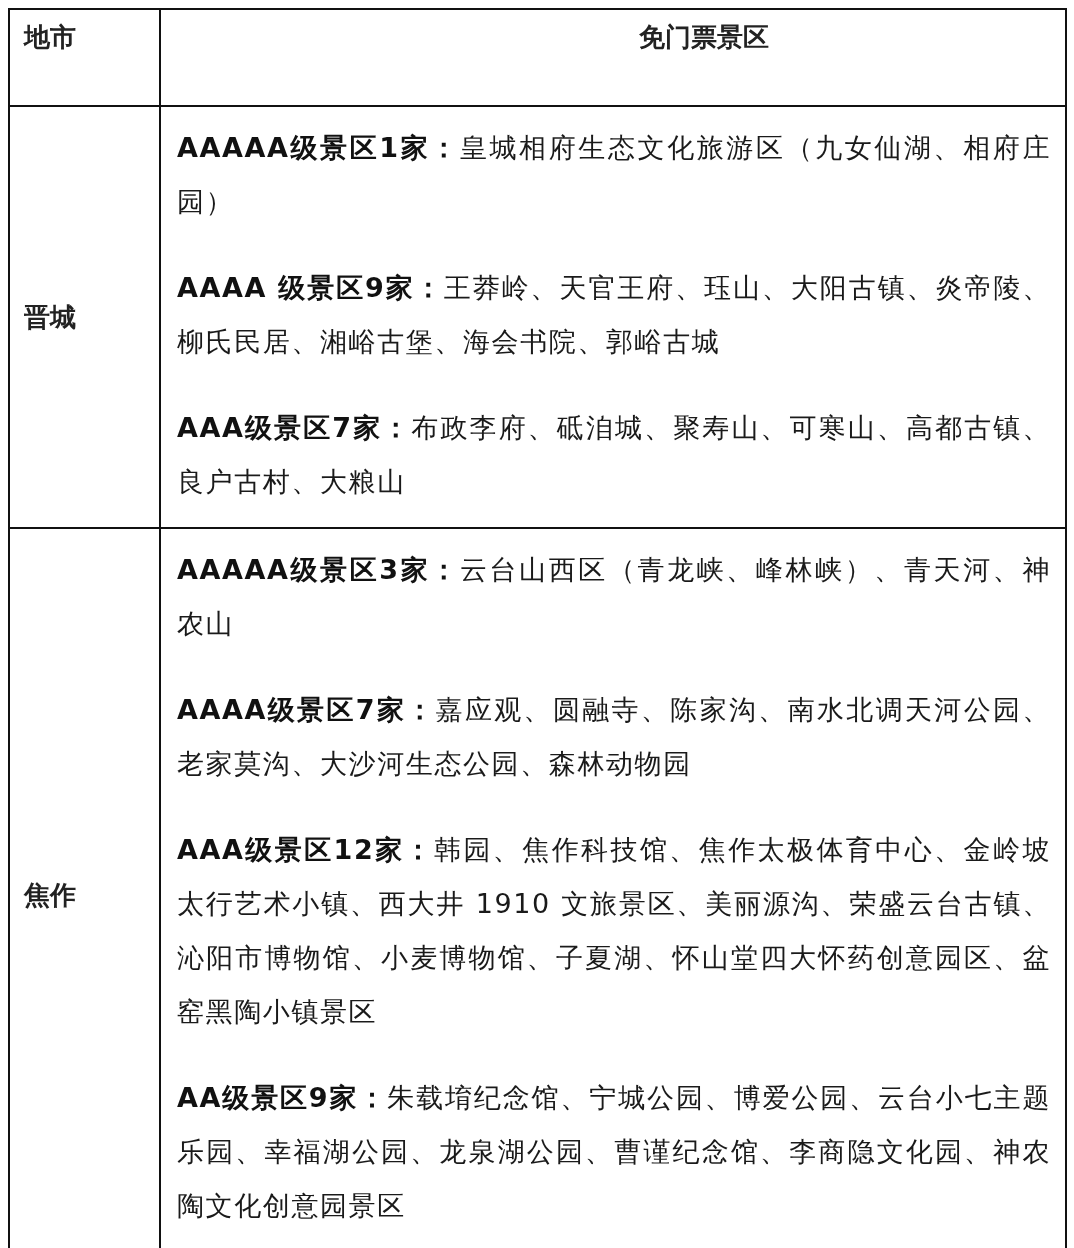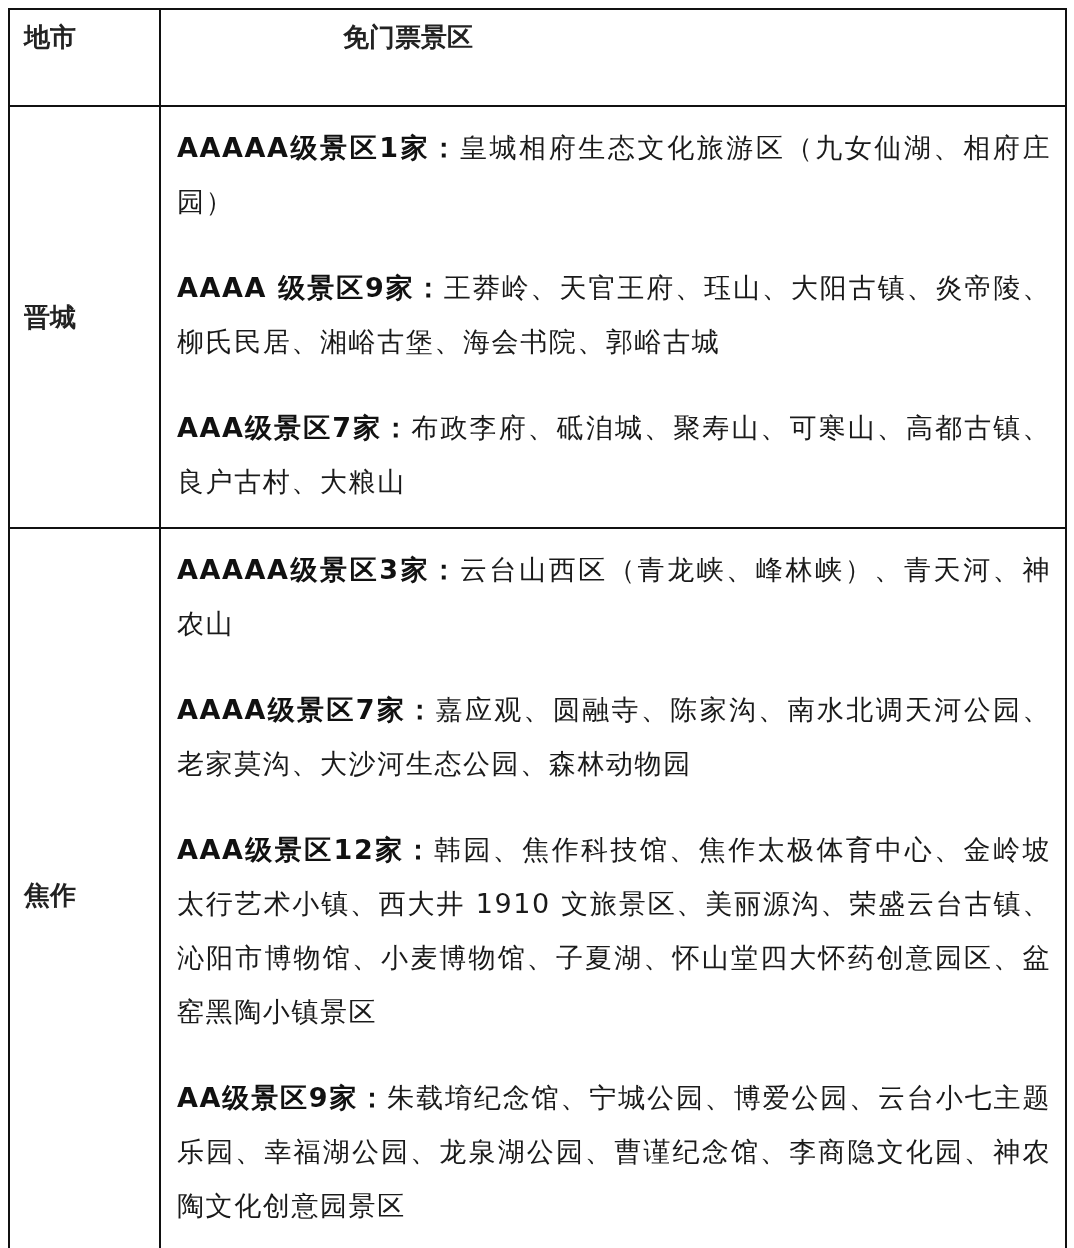--- a/index.html
+++ b/index.html
@@ -38,20 +38,21 @@
       padding: 10px 0 0 14px !important;
       line-height: 34px;
       color: #222;
     }
     .hdr-spots {
       font-size: 26px;
       font-weight: bold;
       padding: 10px 0 0 182px !important;
       line-height: 34px;
       color: #222;
+      text-align: center;
     }
     td.city-cell {
       vertical-align: middle !important;
       font-size: 26px;
       font-weight: bold;
       padding-left: 14px !important;
       color: #222;
     }
     td.spots-cell {
       padding: 14px 14px 0 16px !important;

